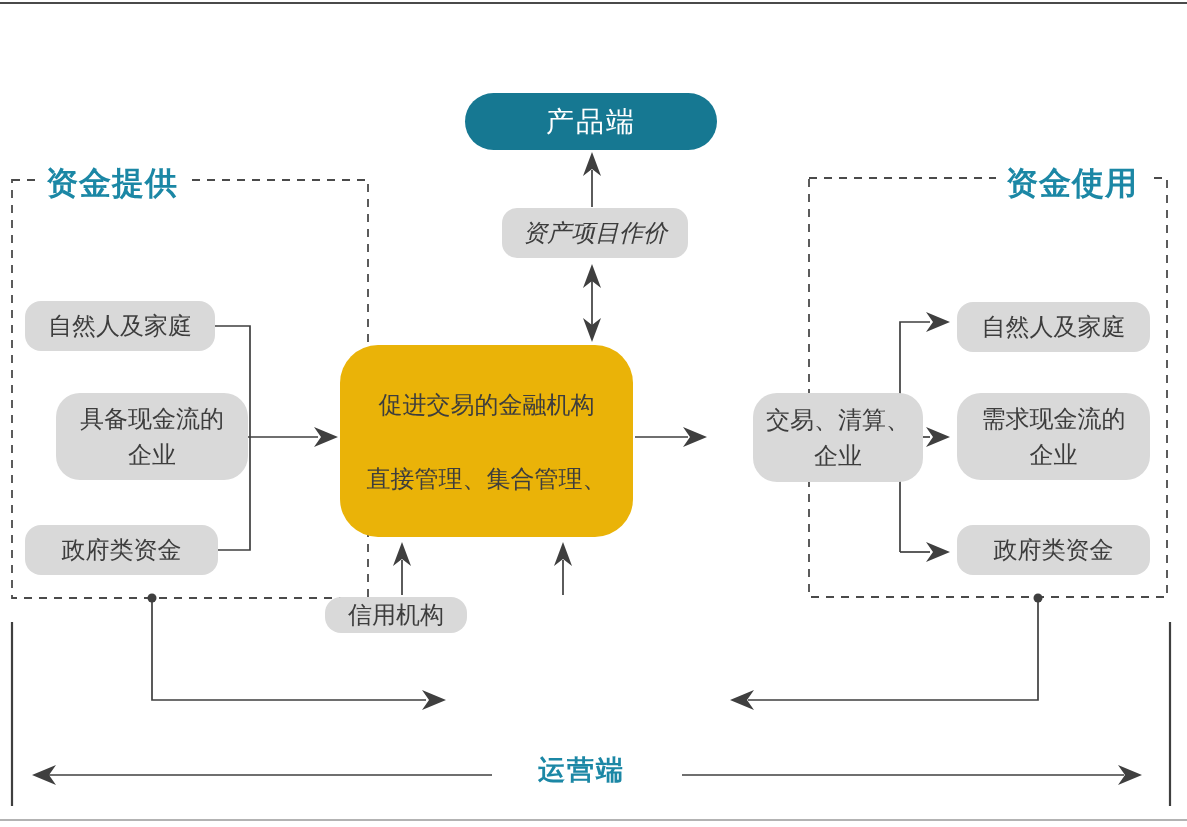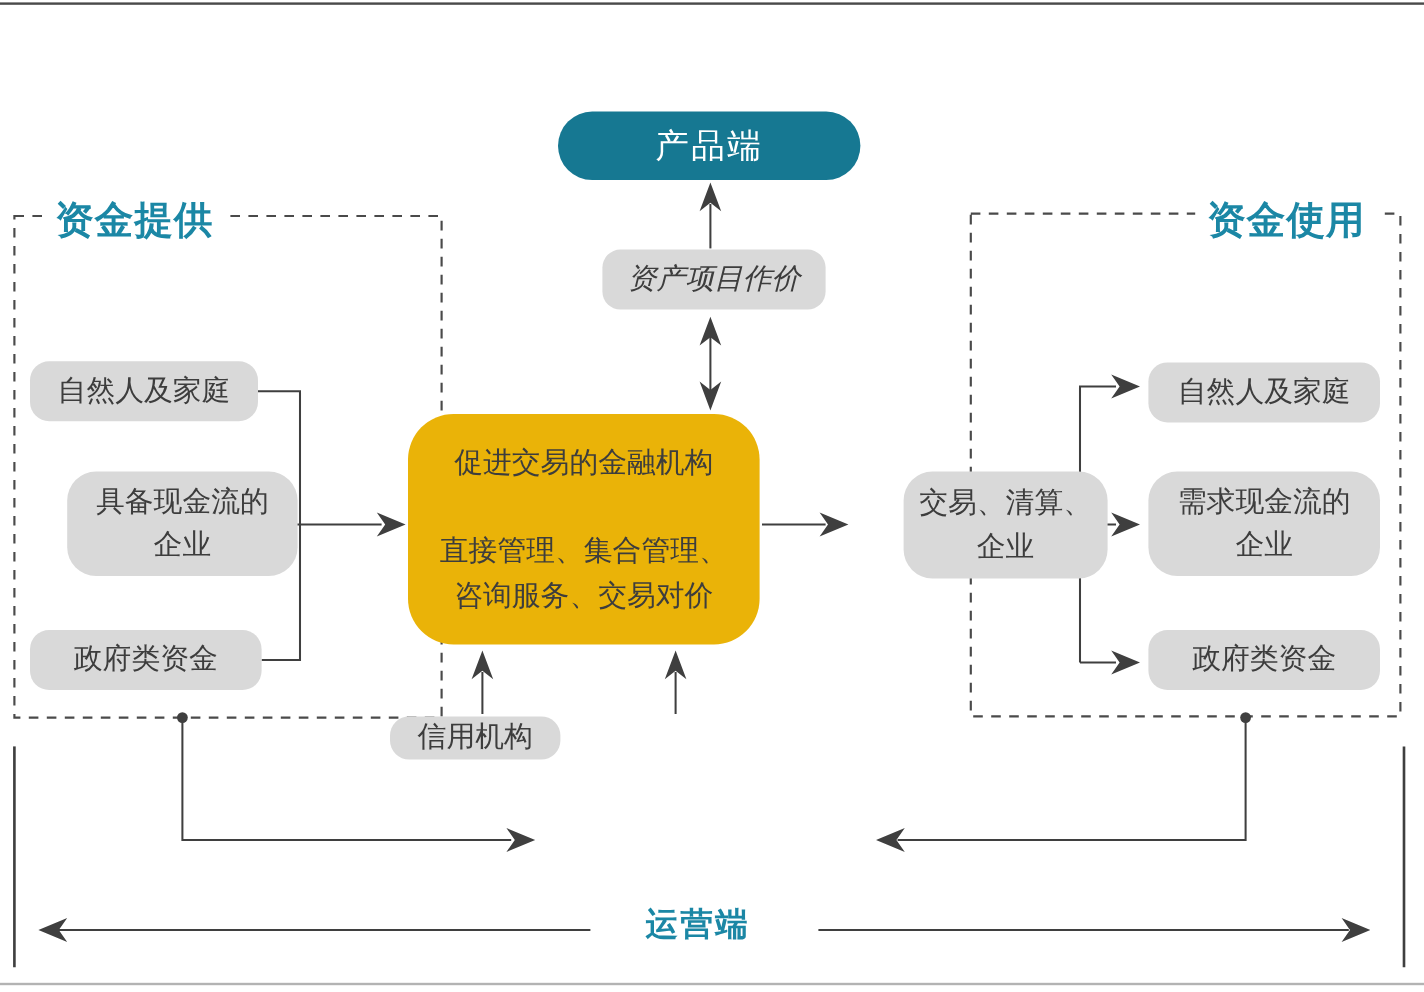--- a/index.html
+++ b/index.html
@@ -111,21 +111,20 @@
   <div class="abs zone-label" style="left:36px;top:162px;">资金提供</div>
   <div class="abs zone-label" style="left:996px;top:162px;">资金使用</div>
 
   <div class="abs pill" style="left:465px;top:93px;width:252px;height:57px;border-radius:29px;">产品端</div>
   <div class="abs gbox" style="left:502px;top:208px;width:186px;height:50px;border-radius:15px;font-style:italic;">资产项目作价</div>
 
   <div class="abs" id="central-box" style="left:340px;top:345px;width:293px;height:192px;">
     <div>促进交易的金融机构</div>
     <div class="gap"></div>
     <div>直接管理、集合管理、</div>
-    <div>咨询服务、交易对价</div>
   </div>
 
   <div class="abs gbox" style="left:25px;top:301px;width:190px;height:50px;border-radius:16px;">自然人及家庭</div>
   <div class="abs gbox" style="left:25px;top:393px;width:192px;height:87px;border-radius:24px;padding:0 14px;box-sizing:border-box;margin-left:31px;">具备现金流的企业</div>
   <div class="abs gbox" style="left:25px;top:525px;width:193px;height:50px;border-radius:16px;">政府类资金</div>
 
   <div class="abs gbox" style="left:710px;top:393px;width:170px;height:89px;border-radius:24px;padding:0 10px;box-sizing:border-box;margin-left:43px;">交易、清算、企业</div>
 
   <div class="abs gbox" style="left:957px;top:302px;width:193px;height:50px;border-radius:16px;">自然人及家庭</div>
   <div class="abs gbox" style="left:957px;top:393px;width:193px;height:87px;border-radius:24px;padding:0 14px;box-sizing:border-box;">需求现金流的企业</div>

